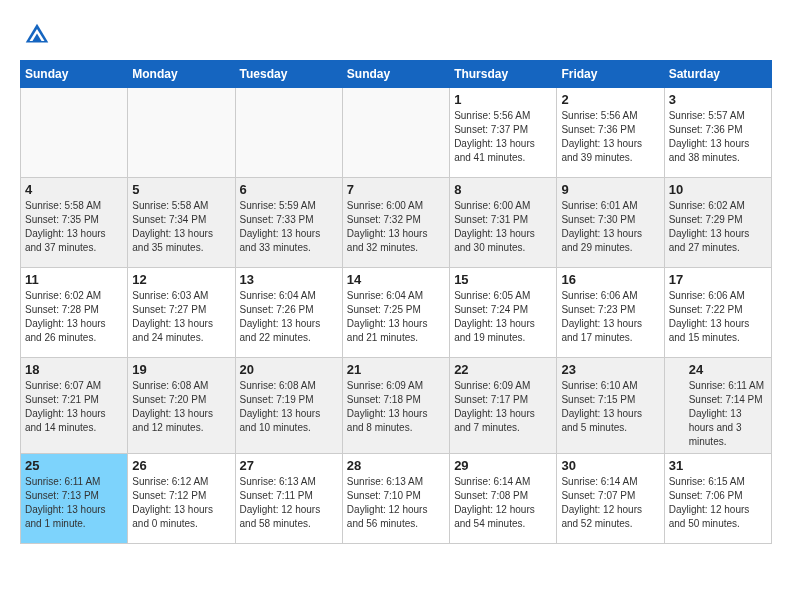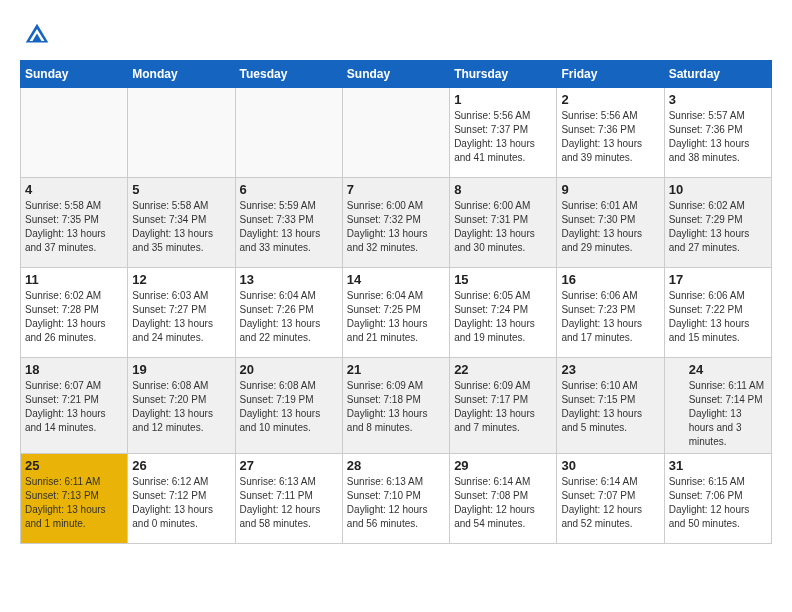--- a/index.html
+++ b/index.html
@@ -211,21 +211,21 @@
         <td style="background: rgb(240, 240, 240);">
           <div class="day-number">23</div>
           <div class="day-info">Sunrise: 6:10 AM<br>Sunset: 7:15 PM<br>Daylight: 13 hours and 5 minutes.</div>
         </td>
         <td style="background: rgb(240, 240, 240); padding-left: 24px;">
           <div class="day-number">24</div>
           <div class="day-info">Sunrise: 6:11 AM<br>Sunset: 7:14 PM<br>Daylight: 13 hours and 3 minutes.</div>
         </td>
       </tr>
       <tr style="background: rgb(255, 255, 255);">
-        <td style="background: #eab308; margin-left: 48px;">
+        <td style="background: #7dd3fc; margin-left: 48px;">
           <div class="day-number">25</div>
           <div class="day-info">Sunrise: 6:11 AM<br>Sunset: 7:13 PM<br>Daylight: 13 hours and 1 minute.</div>
         </td>
         <td style="background: rgb(255, 255, 255);">
           <div class="day-number">26</div>
           <div class="day-info">Sunrise: 6:12 AM<br>Sunset: 7:12 PM<br>Daylight: 13 hours and 0 minutes.</div>
         </td>
         <td style="background: rgb(255, 255, 255);">
           <div class="day-number">27</div>
           <div class="day-info">Sunrise: 6:13 AM<br>Sunset: 7:11 PM<br>Daylight: 12 hours and 58 minutes.</div>

